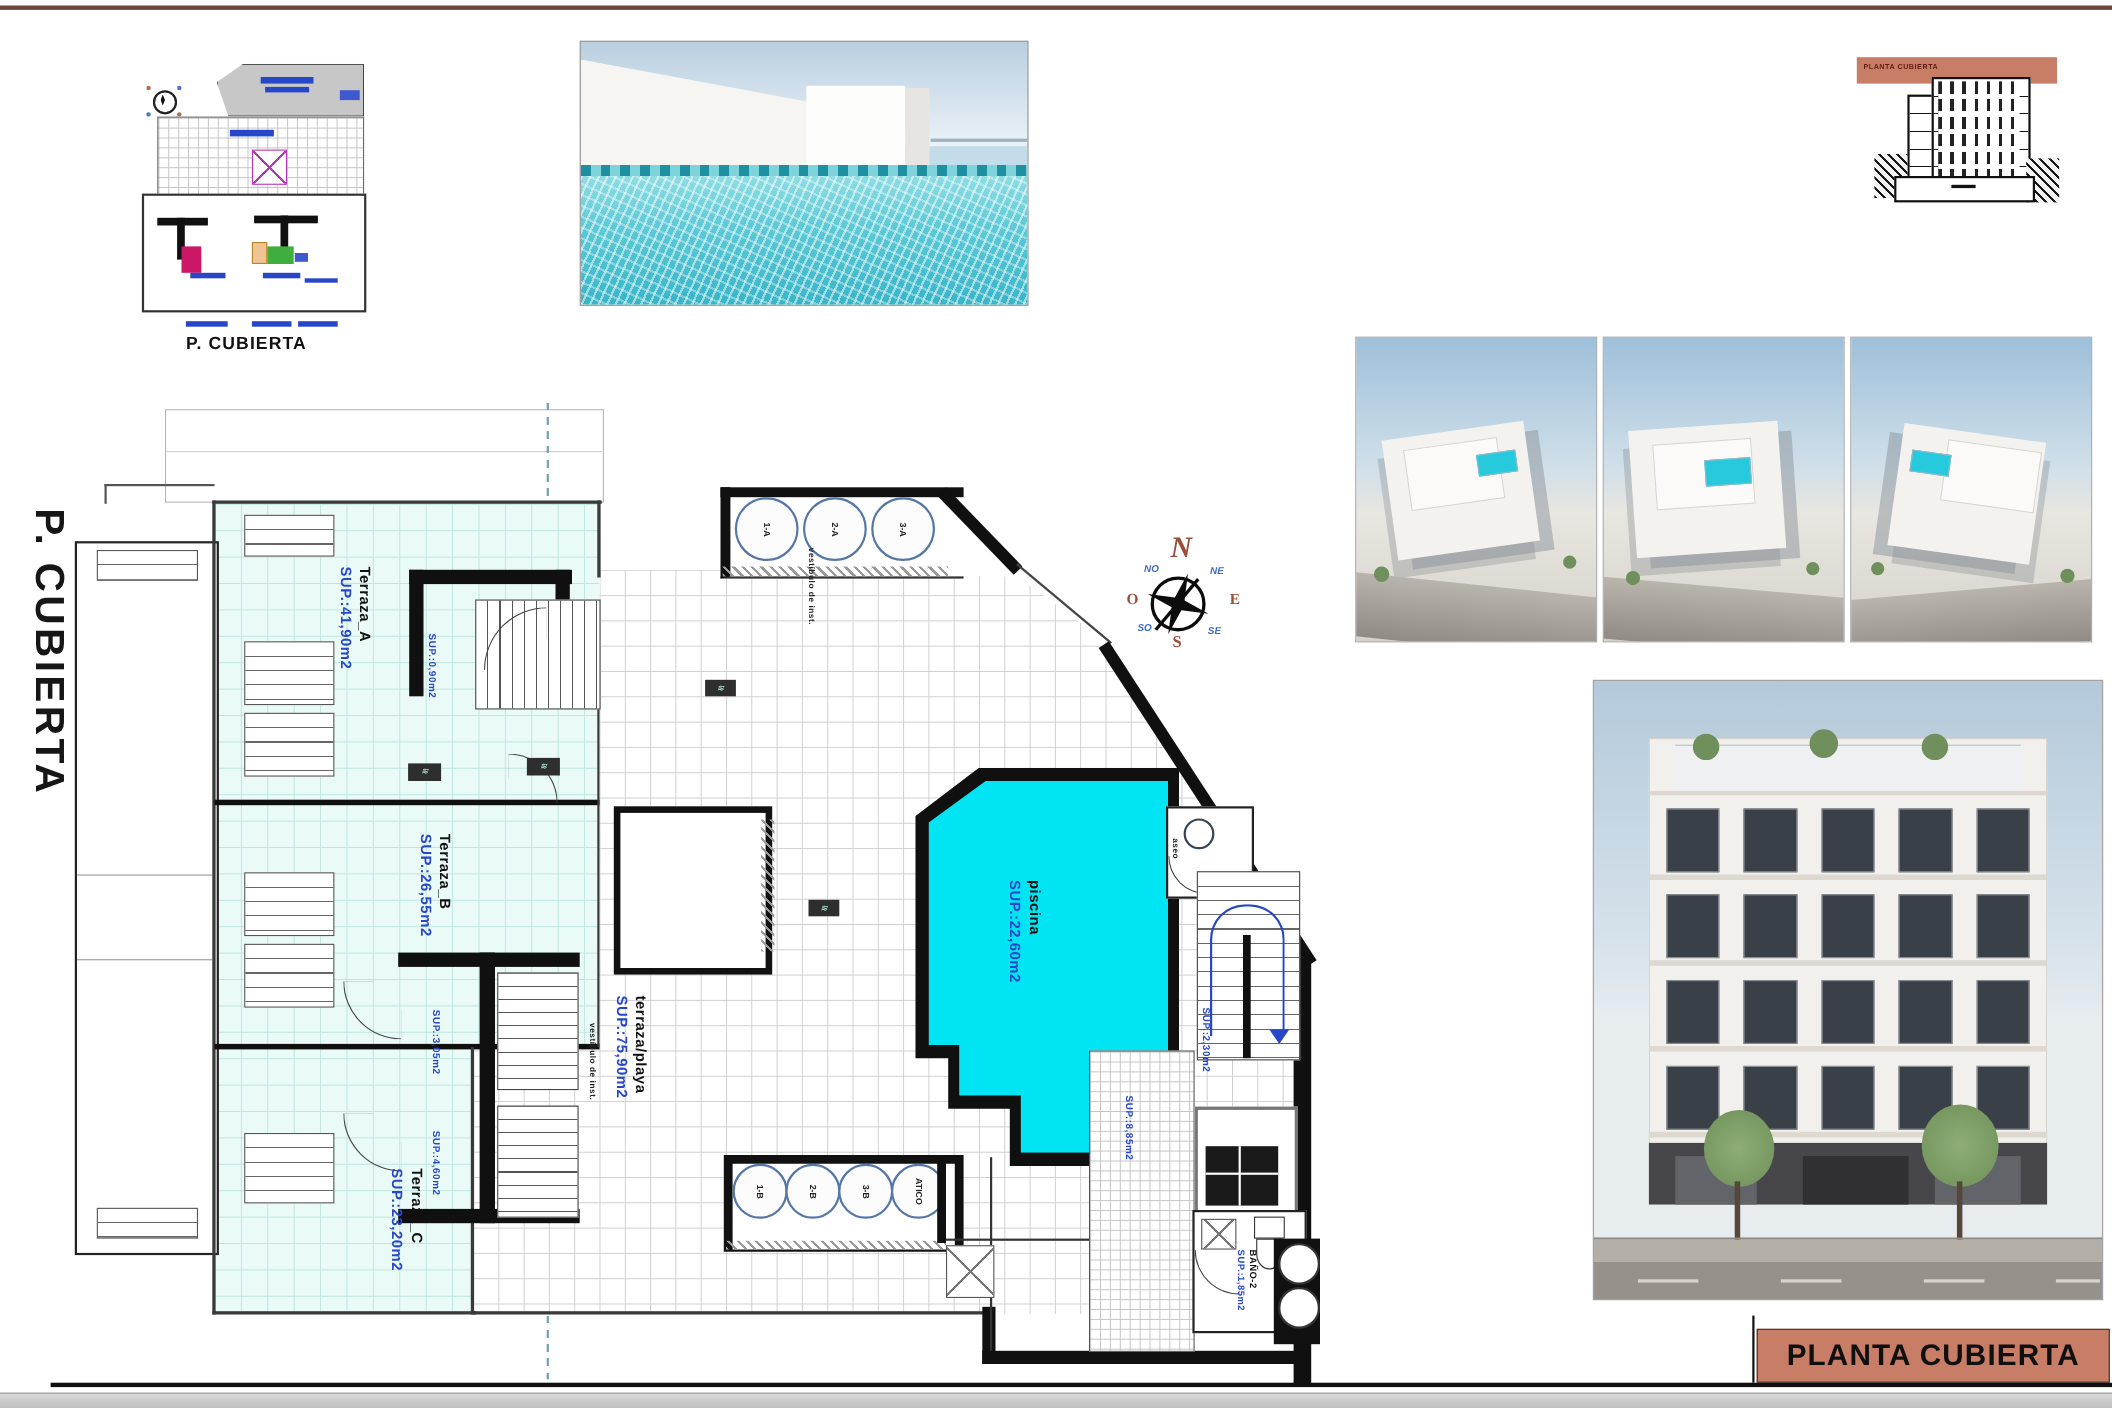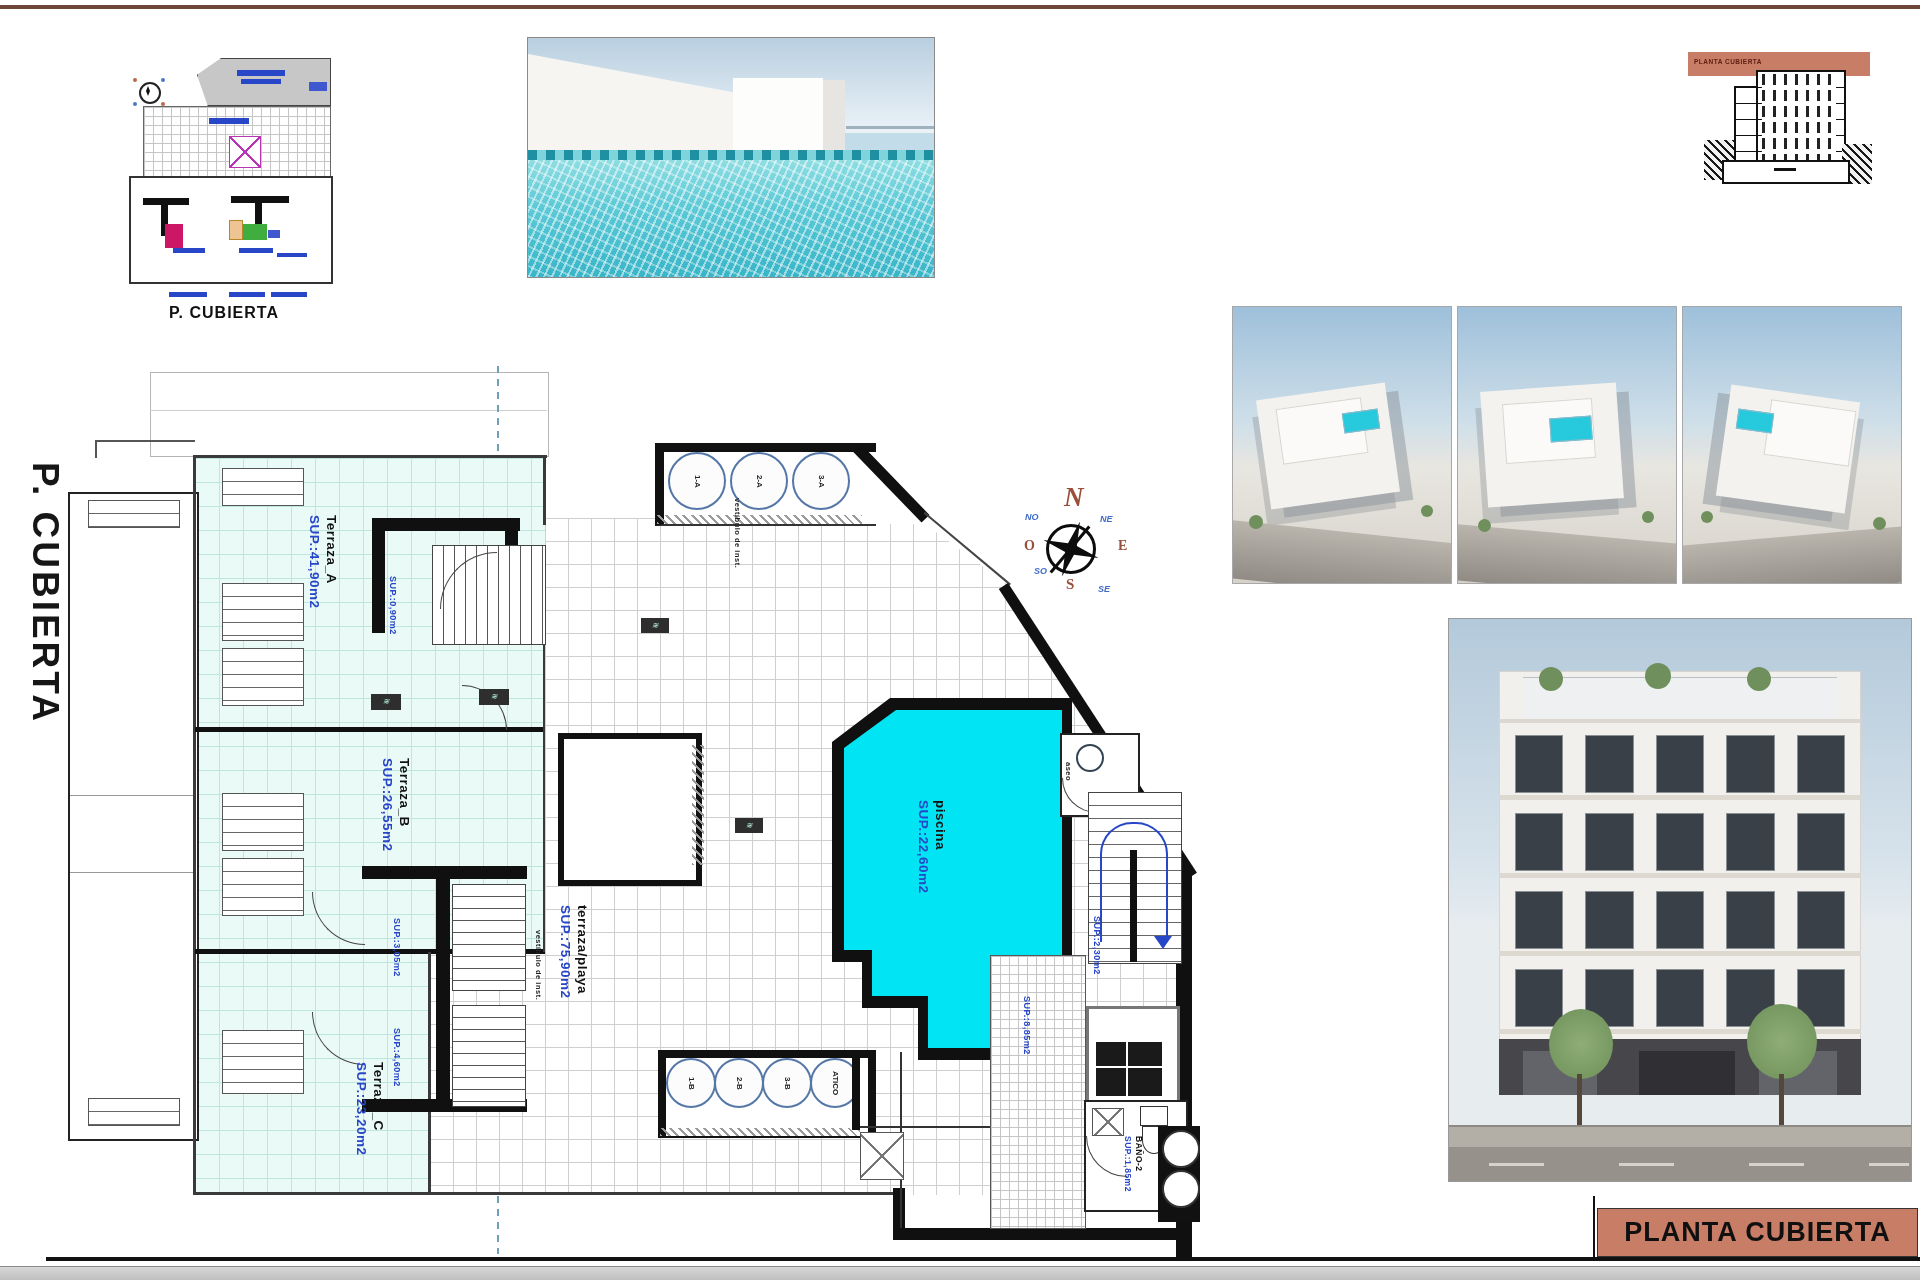--- a/index.html
+++ b/index.html
@@ -368,27 +368,27 @@
       <span class="sup">SUP.:23,20m2</span>
   </div>
   <div class="vl room-label" style="left:556px;top:905px">
     <b>terraza/playa</b>
       <span class="sup">SUP.:75,90m2</span>
   </div>
 </div>
 
 <div style="position:absolute;left:1022px;top:480px;width:110px;height:124px">
   <div class="cletter" style="left:42px;top:2px;font-size:27px;font-style:italic">N</div>
-  <div class="cdiag" style="left:3px;top:32px">NO</div>
+  <div class="cdiag" style="left:18px;top:32px">NO</div>
   <div class="cdiag" style="left:78px;top:34px">NE</div>
   <div class="cstar" style="left:24px;top:44px"></div>
   <div class="cletter" style="left:2px;top:58px;font-size:14px">O</div>
   <div class="cletter" style="left:96px;top:58px;font-size:14px">E</div>
   <div class="cdiag" style="left:12px;top:86px">SO</div>
-  <div class="cdiag" style="left:76px;top:104px">SE</div>
+  <div class="cdiag" style="left:76px;top:88px">SE</div>
   <div class="cletter" style="left:44px;top:96px;font-size:15px">S</div>
 </div>
 
 <i style="left:1593px;top:1196px;width:2px;height:61px;background:#111"></i>
 <div style="position:absolute;left:1597px;top:1208px;width:321px;height:49px;background:#c87d66;border:1px solid #333;box-sizing:border-box">
   <div style="width:100%;text-align:center;font-size:27px;font-weight:700;letter-spacing:1px;line-height:47px;color:#101010">PLANTA CUBIERTA</div>
 </div>
 <i style="left:46px;top:1257px;width:1874px;height:4px;background:#111"></i>
 <i style="left:0;top:1266px;width:1920px;height:14px;background:linear-gradient(180deg,#d8d8d8,#bdbdbd);border-top:1px solid #8a8a8a"></i>
 

